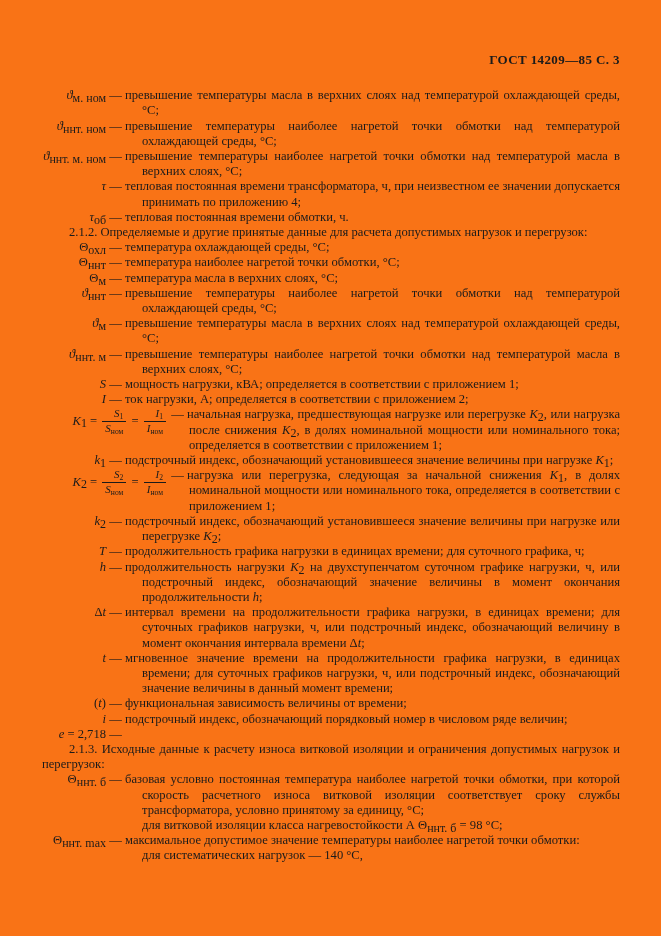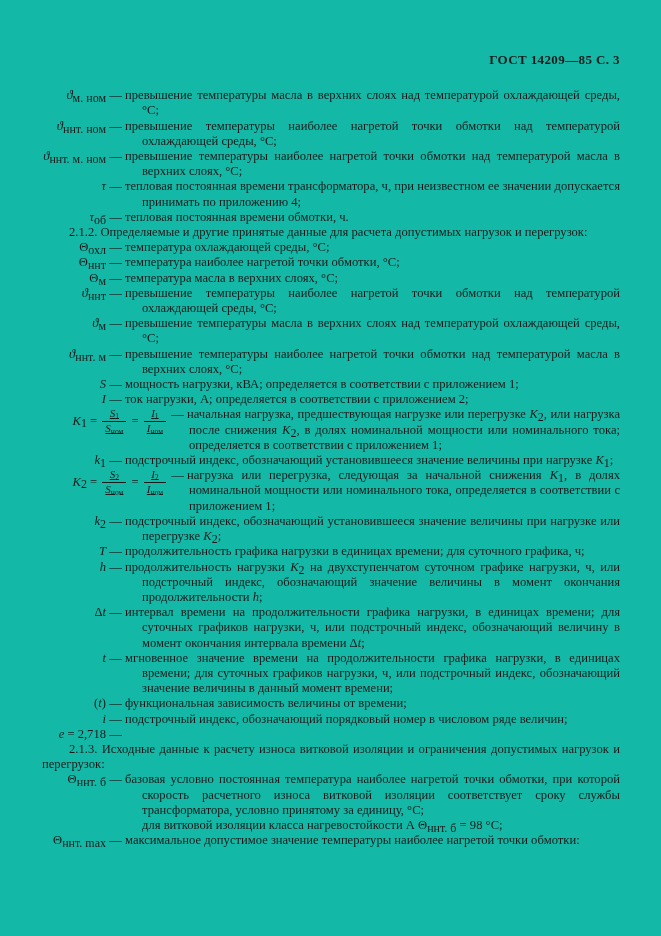--- a/index.html
+++ b/index.html
@@ -1,20 +1,20 @@
 <!DOCTYPE html>
 <html><head>
 <meta charset="utf-8">
 <style>
   html,body{margin:0;padding:0;background:#e8e8e8;}
   .page{
     position:relative;
     width:661px;height:936px;
     margin:0 auto;
-    background:#14b8a6;
+    background:#f97316;
     color:#1b1b1b;
     font-family:"Liberation Serif","DejaVu Serif",serif;
     font-size:12.6px;
     line-height:15.2px;
     overflow:hidden;
   }
   .inner{position:absolute;left:42px;top:52px;width:578px;}
   .doc-header{
     text-align:right;
     font-weight:bold;
@@ -28,25 +28,24 @@
   .term{text-align:right;white-space:nowrap;}
   .dash{text-align:center;}
   .def{text-align:justify;padding-left:17px;text-indent:-17px;}
   .entry.wide .def{padding-left:2px;text-indent:-2px;}
   .para{text-align:justify;text-indent:27px;}
   sub{font-size:12px;line-height:0;vertical-align:-2.6px;}
   .it{font-style:italic;}
   .frac{
     display:inline-block;
     vertical-align:middle;
-    text-align:center;
+    text-align:right;
     line-height:1.08;
     font-size:11px;
     margin:1px 2px 2px 2px;
-    text-decoration:underline;
   }
   .frac .fn{display:block;border-bottom:1px solid #1b1b1b;padding:0 3px 1px 3px;}
   .frac .fd{display:block;padding:1px 3px 0 3px;}
   .frac sub{font-size:7.6px;vertical-align:-1.6px;}
 </style>
 </head>
 <body>
 
 <div class="page">
   <div class="inner">
@@ -174,17 +173,17 @@
         </div>
         <div class="para"><span>2.1.3. Исходные данные к расчету износа витковой изоляции и ограничения допустимых нагрузок и перегрузок:</span></div>
         <div class="entry">
           <div class="term"><span>Θ</span><sub>ннт. б</sub></div>
           <div class="dash">—</div>
           <div class="def"><span>базовая условно постоянная температура наиболее нагретой точки обмотки, при которой скорость расчетного износа витковой изоляции соответствует сроку службы трансформатора, условно принятому за единицу, °С;</span><br><span>для витковой изоляции класса нагревостойкости А </span><span>Θ</span><sub>ннт. б</sub><span> = 98 °С;</span></div>
         </div>
         <div class="entry">
           <div class="term"><span>Θ</span><sub>ннт. max</sub></div>
           <div class="dash">—</div>
-          <div class="def"><span>максимальное допустимое значение температуры наиболее нагретой точки обмотки:</span><br></div>
+          <div class="def"><span>максимальное допустимое значение температуры наиболее нагретой точки обмотки:</span><br><span>для систематических нагрузок — 140 °С,</span></div>
         </div>
       </div>
   </div>
 </div>
 
 </body></html>

